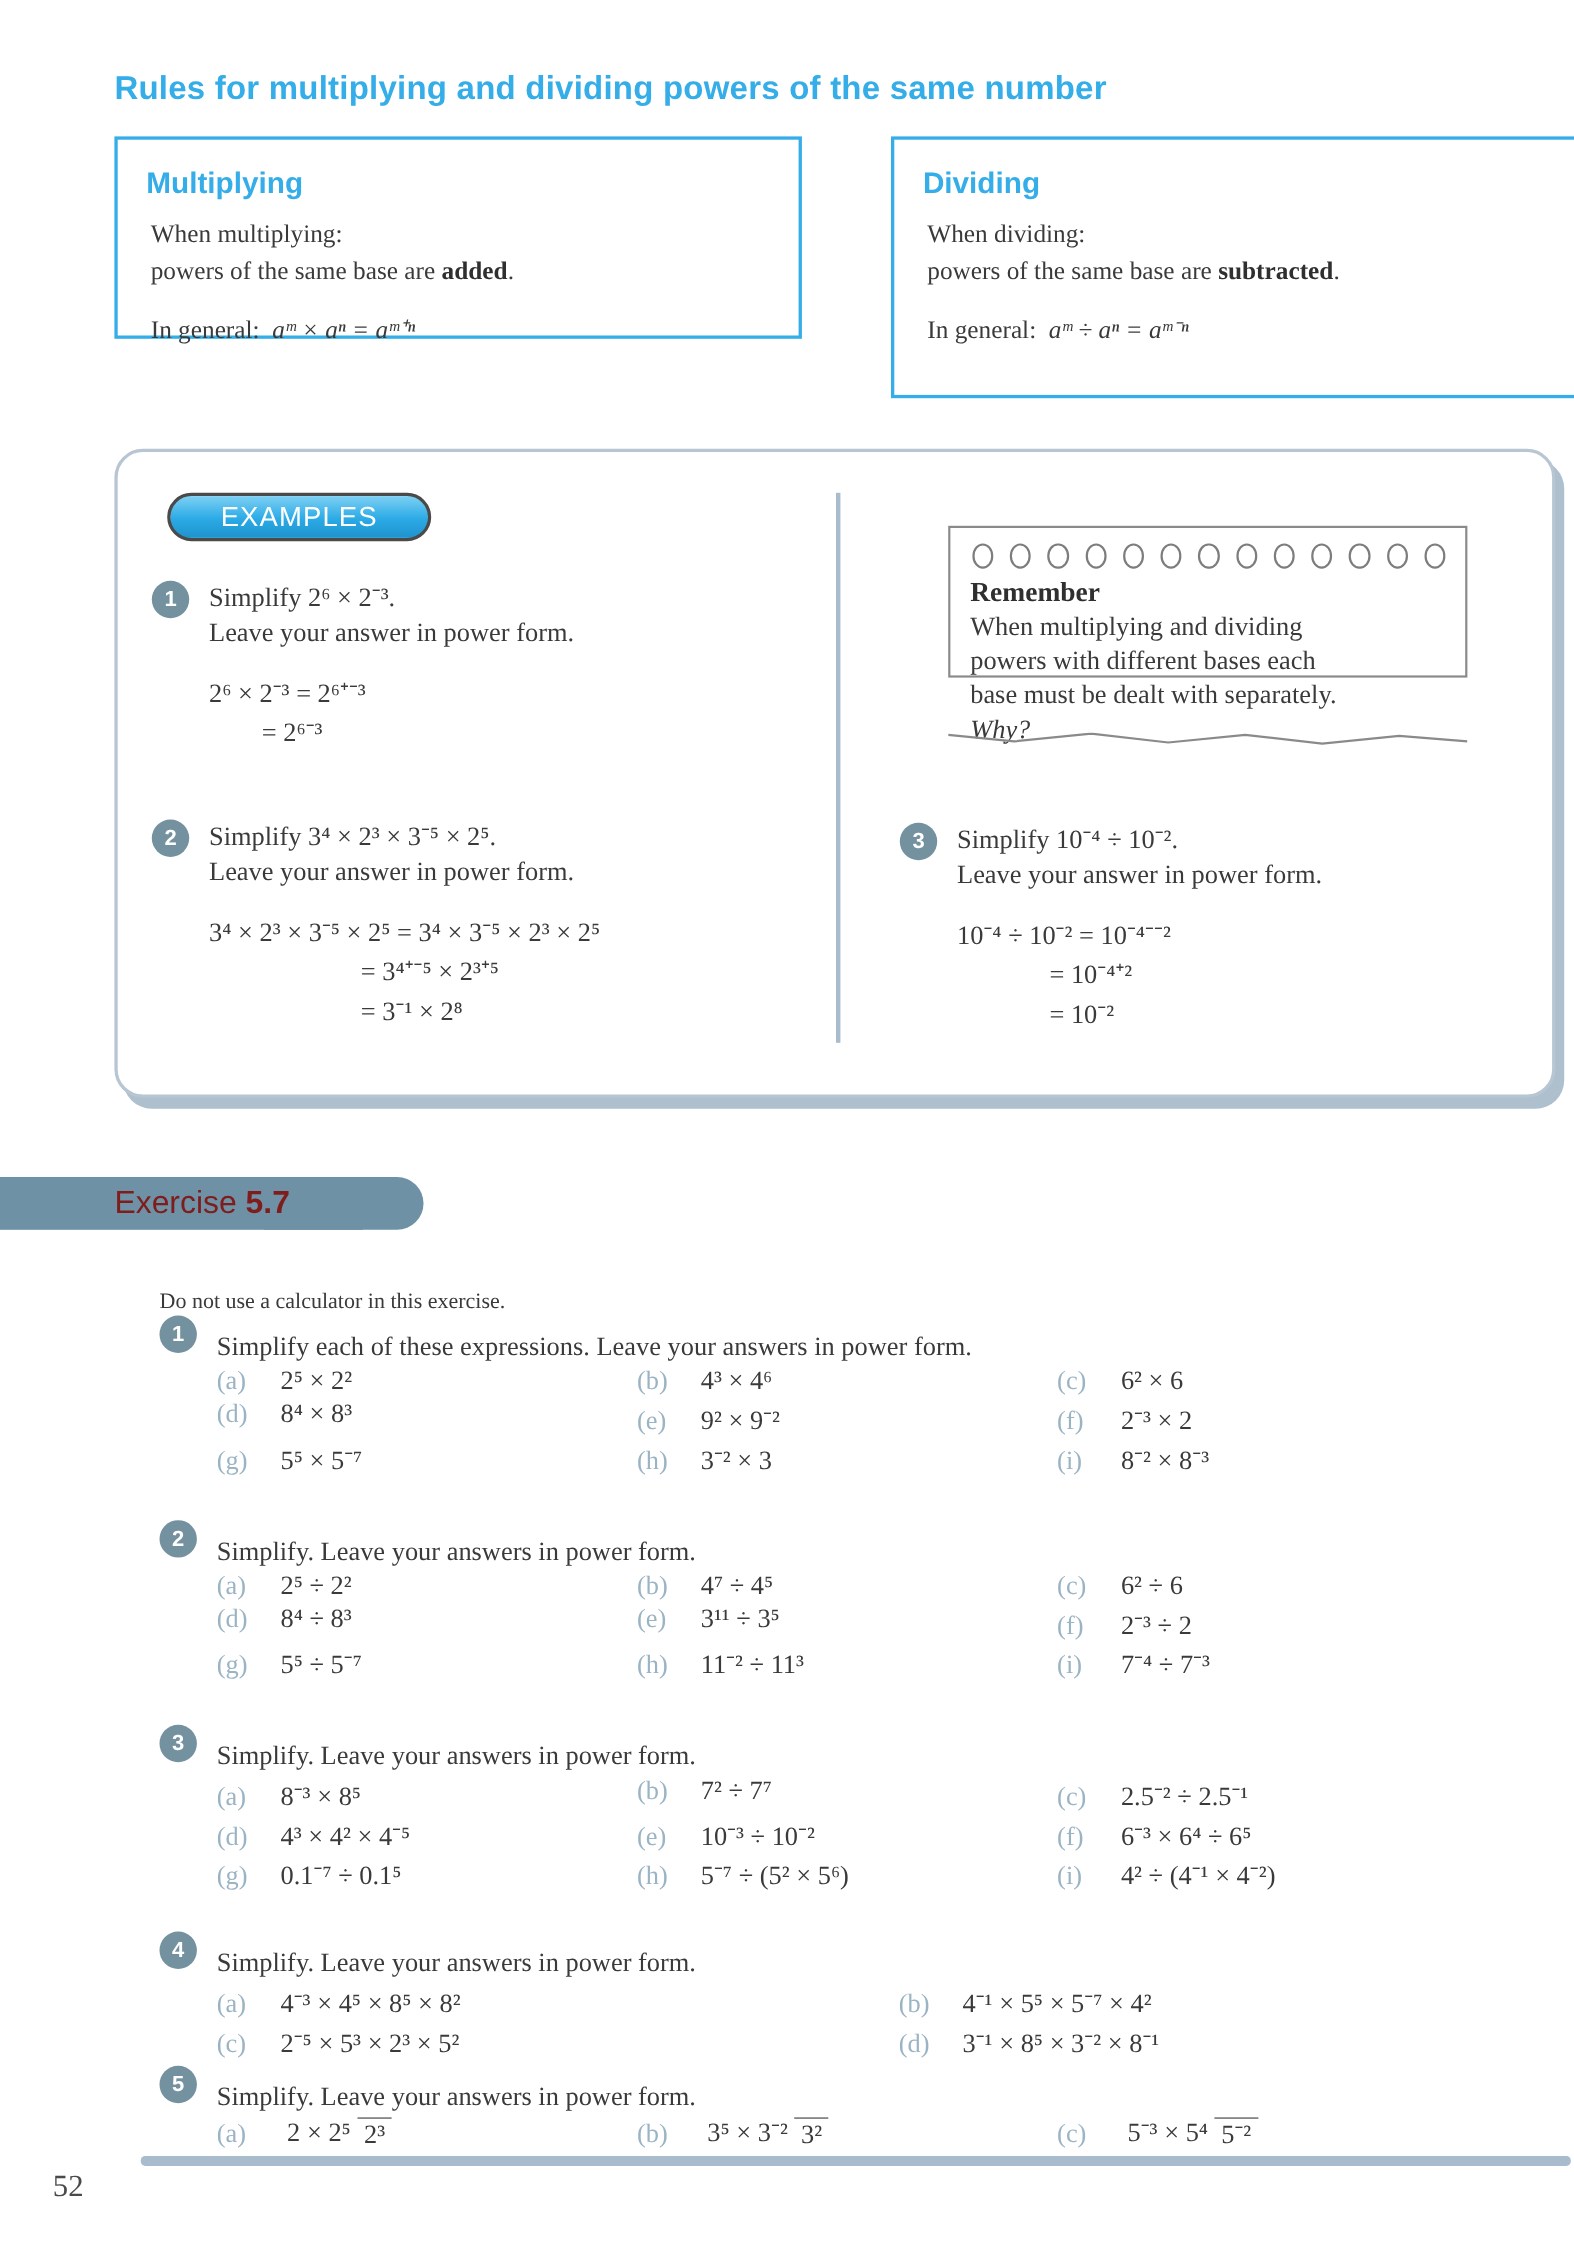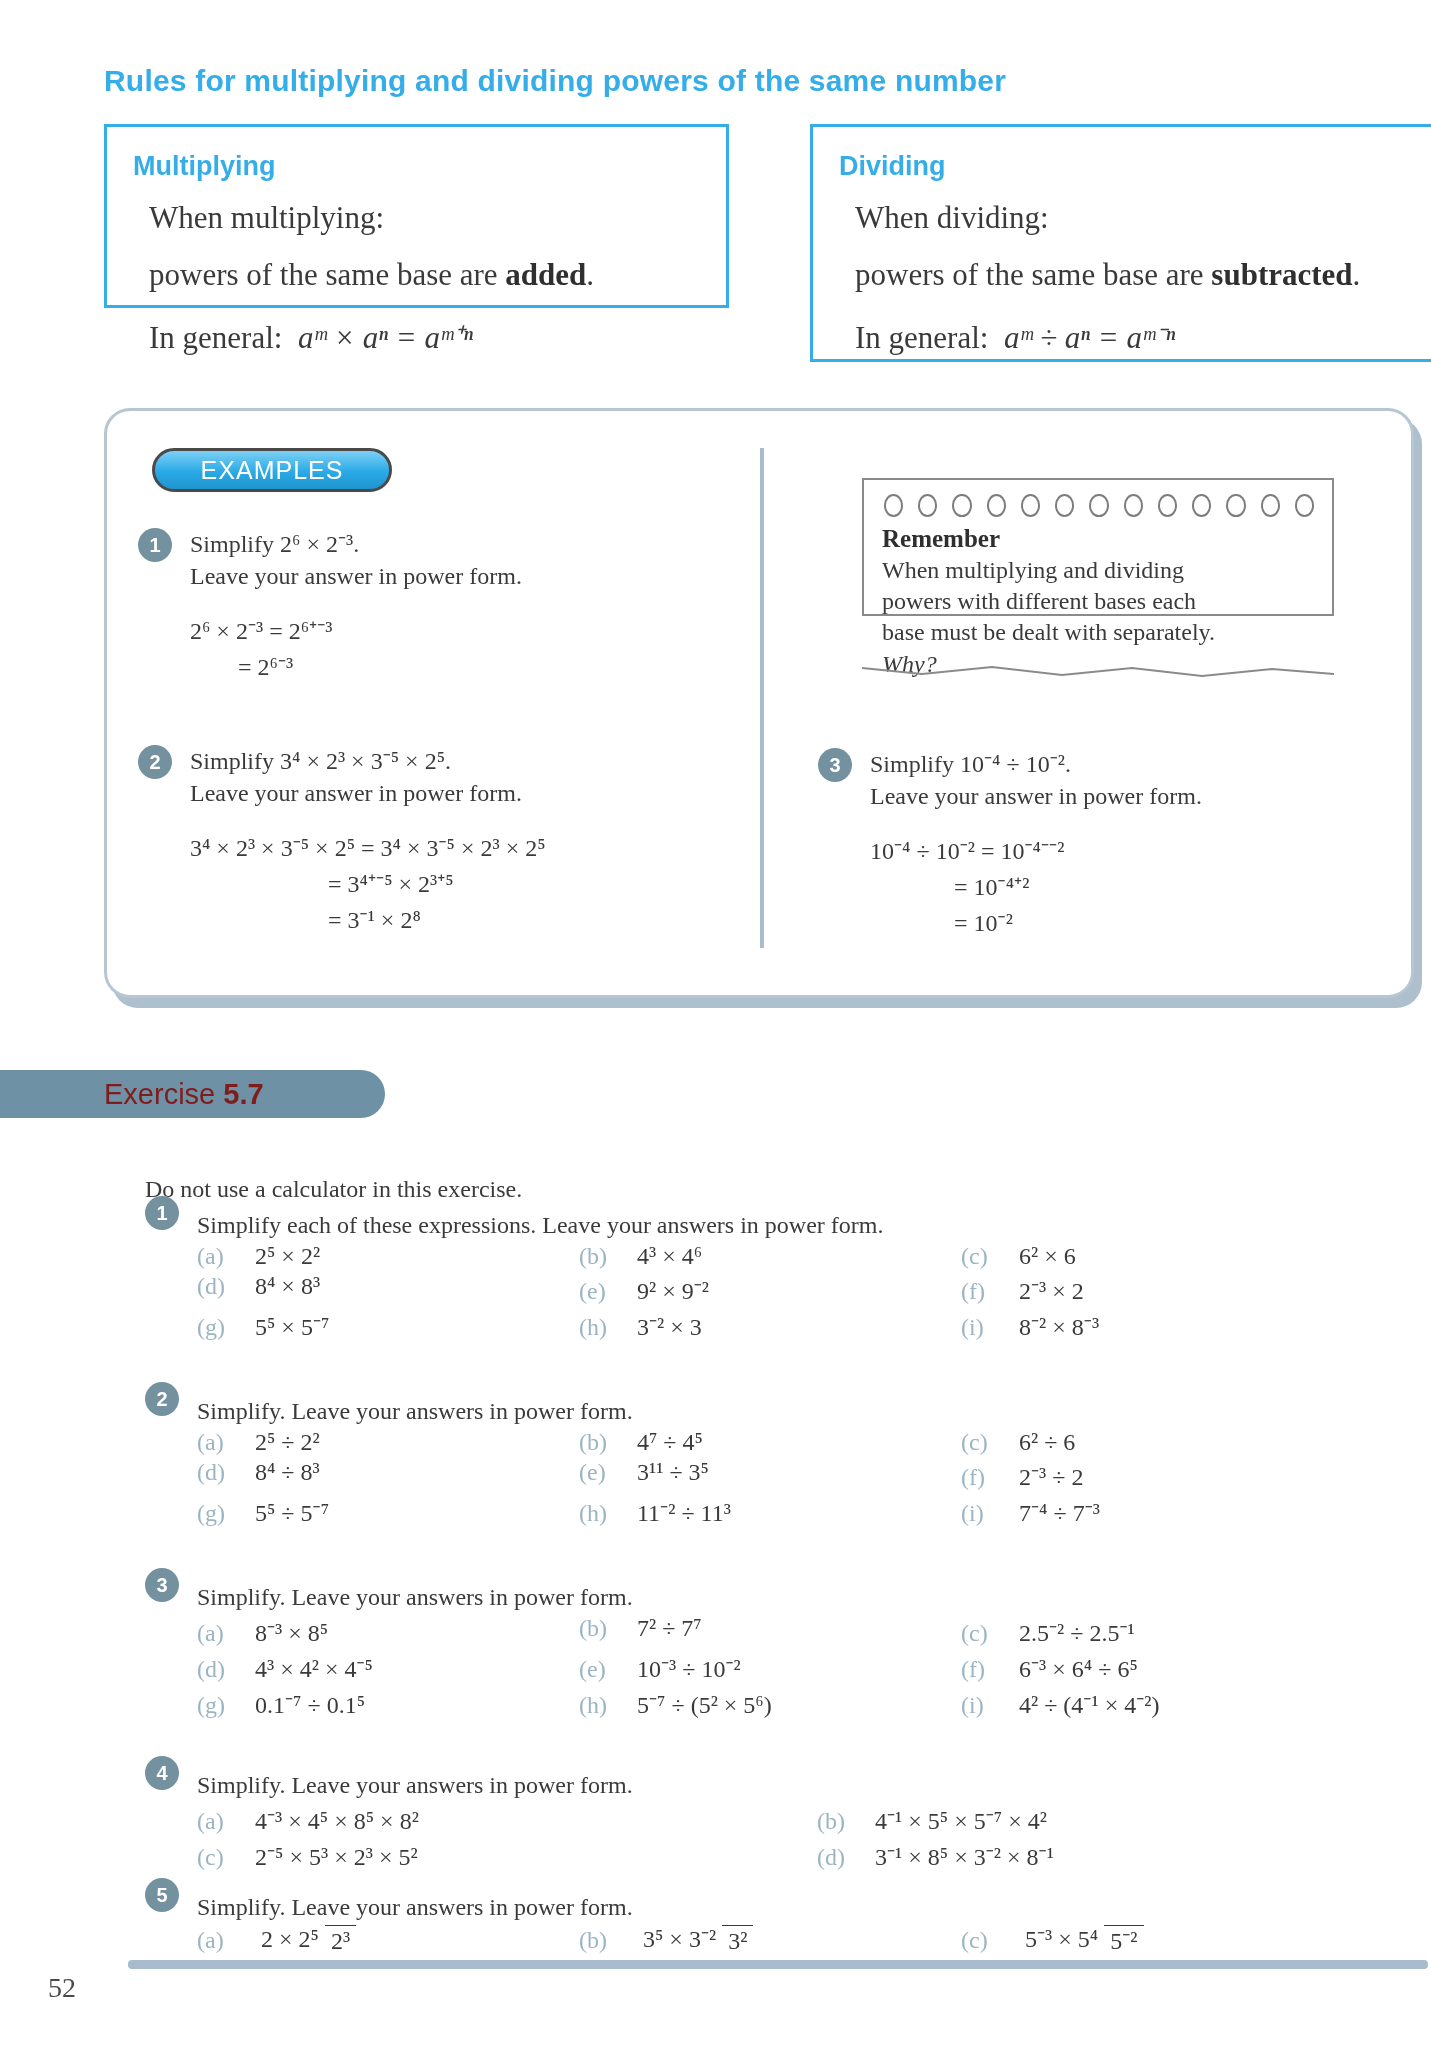--- a/index.html
+++ b/index.html
@@ -28,21 +28,21 @@
     border:3px solid #35ade8; background:#fff;
     padding:18px 26px 16px 26px;
   }
   .rulebox.left { left:104px; width:625px; height:184px; }
   .rulebox.right{ left:810px; width:625px; height:238px; }
   .rulebox h3{
     margin:6px 0 16px 0;
     font-family:"Liberation Sans", sans-serif;
     font-weight:bold; font-size:27px; color:#35ade8;
   }
-  .rulebox p{ margin:16px; font-size:31px; line-height:1.32; }
+  .rulebox p{ margin:4px; font-size:23px; line-height:1.32; }
   .rulebox .gen{ margin-top:22px; }
   b.strong{ font-weight:bold; color:#2f2f2f; }
 
   
   .examples-shadow{
     position:absolute; left:112px; top:418px;
     width:1310px; height:590px;
     background:#aebfcd; border-radius:26px;
   }
   .examples-panel{
@@ -119,21 +119,21 @@
   .ex-bar-label{
     position:absolute; left:104px; top:1078px;
     font-family:"Liberation Sans", sans-serif;
     font-size:29px; color:#7f1d1d;
   }
   .ex-bar-label b{ font-weight:bold; }
 
   
   .intro{
     position:absolute; left:145px; top:1152px;
-    font-size:24px;
+    font-size:20px;
     text-align:center;
   }
   .q{ position:absolute; display:flex; gap:18px; left:145px; }
   .q-body{ width:1200px; }
   .q-stem{ font-size:24px; margin:16px 0 4px 0; }
   .q-grid{ display:grid; grid-template-columns:repeat(3, 382px); row-gap:3px; }
   .q-grid.two{ grid-template-columns:repeat(2, 620px); }
   .item{ display:flex; gap:14px; font-size:24px; align-items:baseline; }
   .lbl{ color:#9bb4c4; width:44px; flex:0 0 44px; }
   .expr{ white-space:nowrap; }

